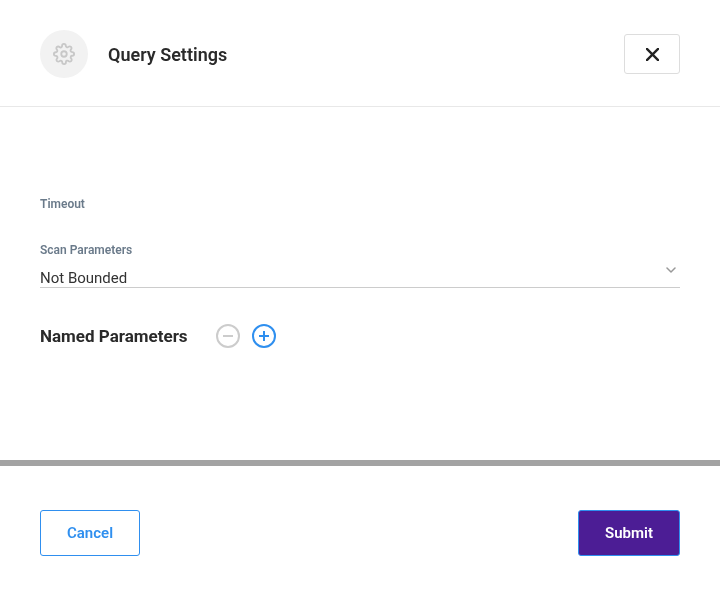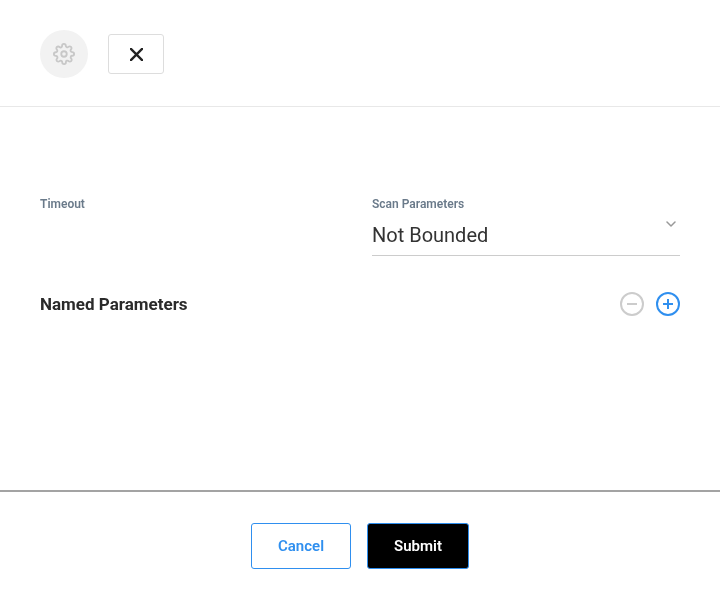--- a/index.html
+++ b/index.html
@@ -57,20 +57,21 @@
       color: #222;
     }
     .body {
       flex: 1;
       padding: 90px 40px 20px 40px;
     }
     .form-row {
       display: flex;
       gap: 24px;
       margin-bottom: 36px;
+      flex-direction: column;
     }
     .form-group {
       flex: 1;
       display: flex;
       flex-direction: column;
     }
     .form-label {
       font-size: 12px;
       color: #6a7a8a;
       font-weight: 600;
@@ -82,34 +83,33 @@
       font-size: 15px;
       padding: 4px 0 8px 0;
       outline: none;
       color: #333;
       background: transparent;
       font-family: inherit;
     }
     .form-select-wrap {
       position: relative;
       border-bottom: 1px solid #ccc;
-      padding: 4px 0 8px 0;
-      font-size: 20px;
+      padding: 4px 0 0 0;
+      font-size: 15px;
       color: #333;
       cursor: pointer;
     }
     .chevron-down {
       position: absolute;
       right: 4px;
       top: 2px;
     }
     .param-section {
       display: flex;
       align-items: center;
-      justify-content: space-between;
       margin-bottom: 30px;
       gap: 28px;
     }
     .param-title {
       font-size: 17px;
       font-weight: 700;
       color: #2a2a2a;
     }
     .param-actions {
       display: flex;
@@ -159,57 +159,58 @@
       width: 10px;
       height: 2px;
     }
     .circle-btn-plus::after {
       left: 4px;
       top: 0;
       width: 2px;
       height: 10px;
     }
     .footer {
-      border-top: 2px solid #a3a3a3;
-      padding: 31px 40px;
-      display: flex;
-      justify-content: center;
+      border-top: 6px solid #a3a3a3;
+      padding: 44px 40px;
+      display: flex;
+      justify-content: space-between;
       gap: 16px;
     }
     .btn {
       padding: 13px 26px;
       font-size: 15px;
       font-weight: 600;
       border-radius: 3px;
       cursor: pointer;
       font-family: inherit;
     }
     .btn-cancel {
       background: #fff;
       border: 1px solid #2f8fef;
       color: #2f8fef;
     }
     .btn-submit {
-      background: #000000;
+      background: #4c1d95;
       border: 1px solid #2f8fef;
       color: #fff;
     }
   </style>
 </head>
 <body>
 
 <div class="modal">
 
   <div class="header">
     <div class="header-icon-circle">
       <svg width="22" height="22" viewBox="0 0 24 24" fill="none" stroke="#c8c8c8" stroke-width="2" stroke-linecap="round" stroke-linejoin="round">
         <circle cx="12" cy="12" r="3"></circle>
         <path d="M19.4 15a1.65 1.65 0 0 0 .33 1.82l.06.06a2 2 0 1 1-2.83 2.83l-.06-.06a1.65 1.65 0 0 0-1.82-.33 1.65 1.65 0 0 0-1 1.51V21a2 2 0 0 1-4 0v-.09a1.65 1.65 0 0 0-1-1.51 1.65 1.65 0 0 0-1.82.33l-.06.06a2 2 0 1 1-2.83-2.83l.06-.06a1.65 1.65 0 0 0 .33-1.82 1.65 1.65 0 0 0-1.51-1H3a2 2 0 0 1 0-4h.09a1.65 1.65 0 0 0 1.51-1 1.65 1.65 0 0 0-.33-1.82l-.06-.06a2 2 0 1 1 2.83-2.83l.06.06a1.65 1.65 0 0 0 1.82.33h0a1.65 1.65 0 0 0 1-1.51V3a2 2 0 0 1 4 0v.09a1.65 1.65 0 0 0 1 1.51h0a1.65 1.65 0 0 0 1.82-.33l.06-.06a2 2 0 1 1 2.83 2.83l-.06.06a1.65 1.65 0 0 0-.33 1.82v0a1.65 1.65 0 0 0 1.51 1H21a2 2 0 0 1 0 4h-.09a1.65 1.65 0 0 0-1.51 1z"></path>
       </svg>
     </div>
+    <h2 class="header-title">Query Settings</h2>
     <button class="close-btn">
       <svg width="13" height="13" viewBox="0 0 14 14">
         <path d="M1 1 L13 13 M13 1 L1 13" stroke="#222" stroke-width="2.5" stroke-linecap="round"></path>
       </svg>
     </button>
   </div>
 
   <div class="body">
     <div class="form-row">
       <div class="form-group">

